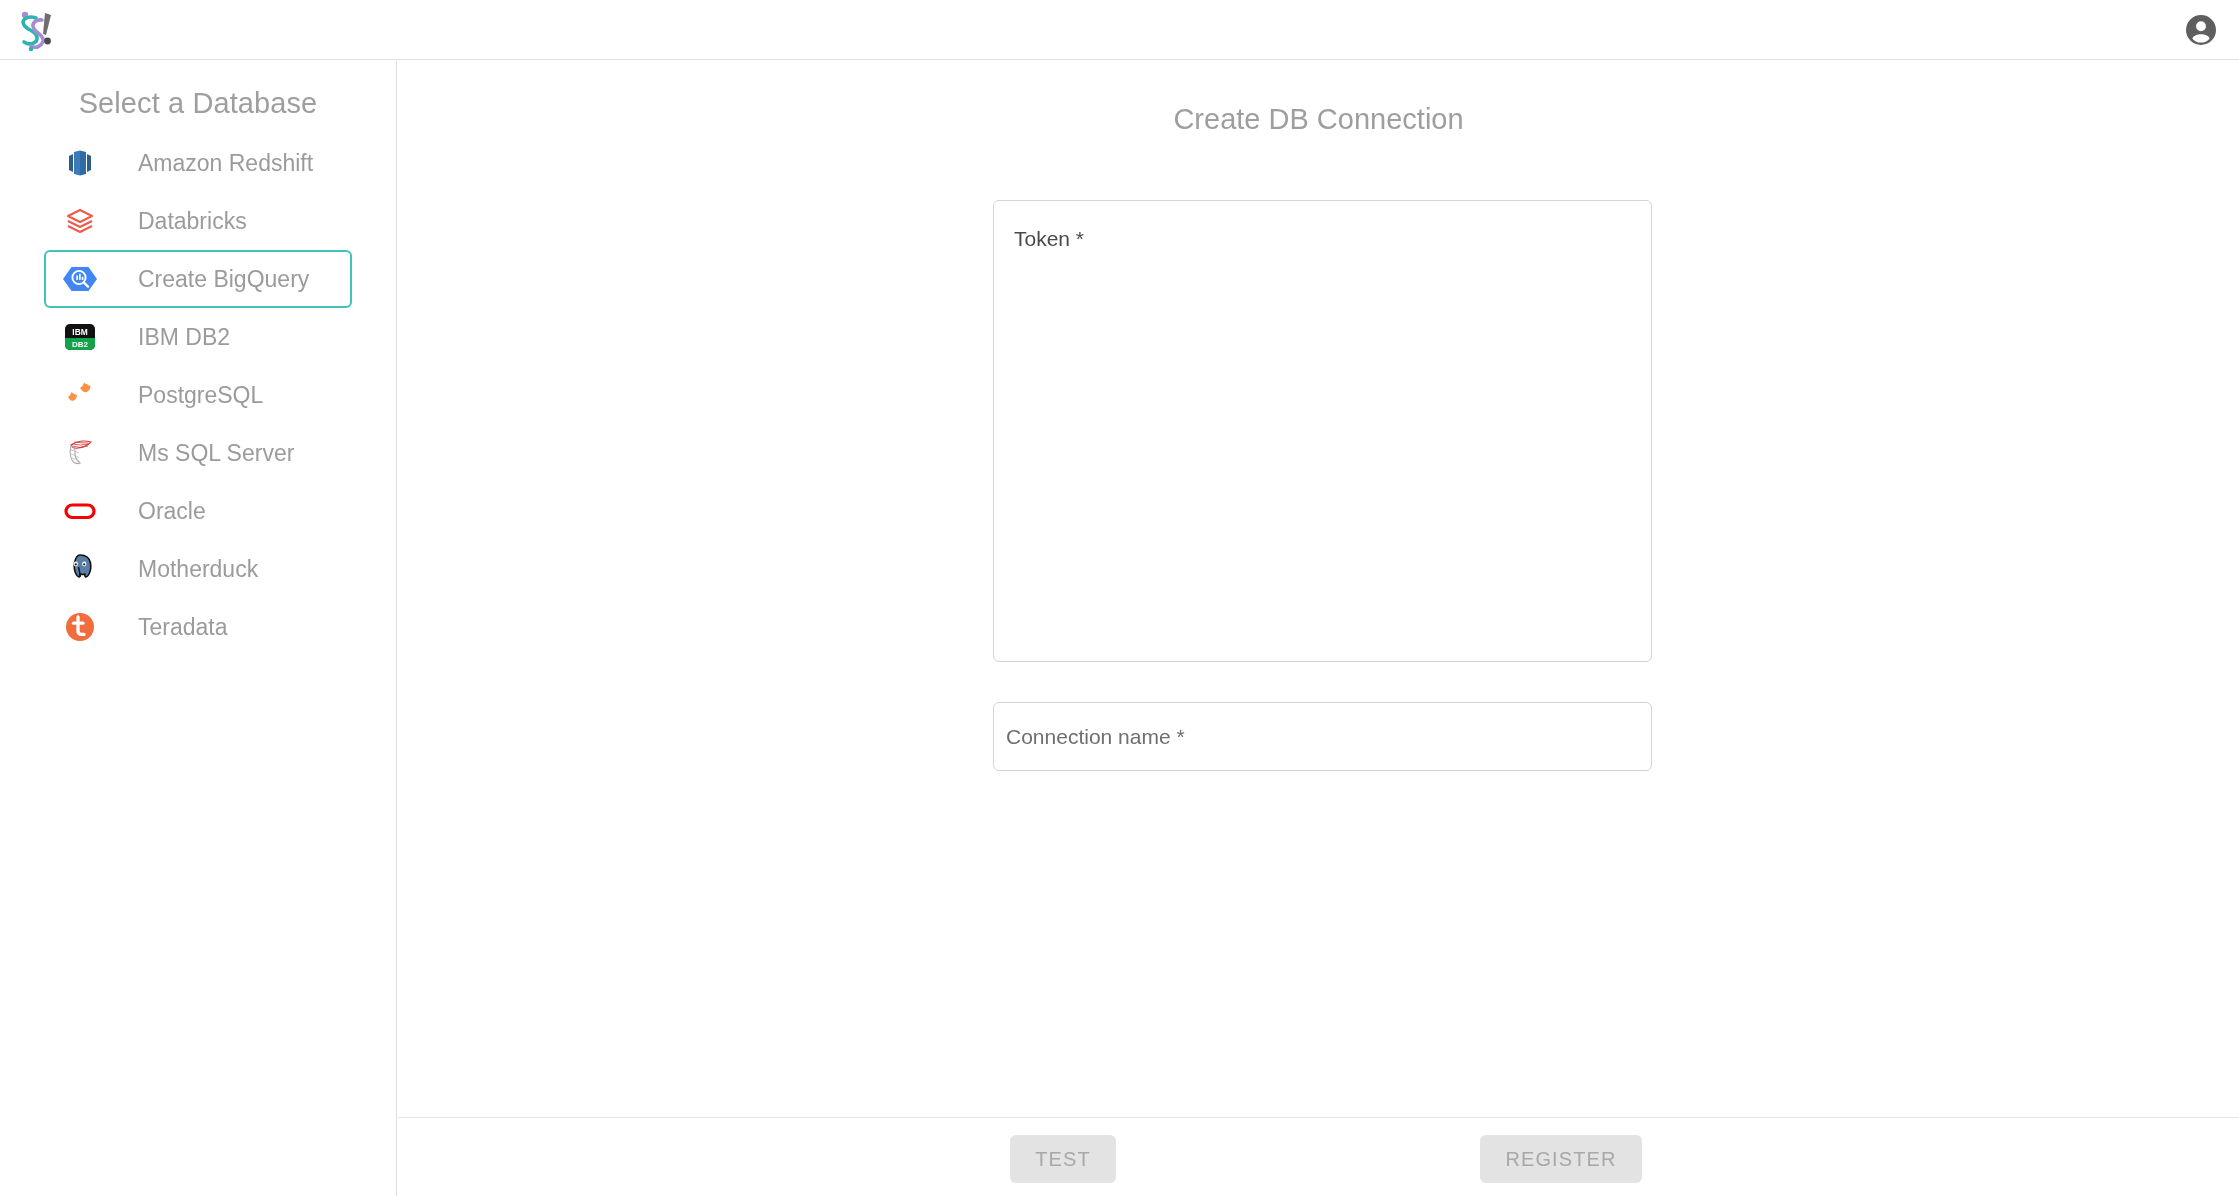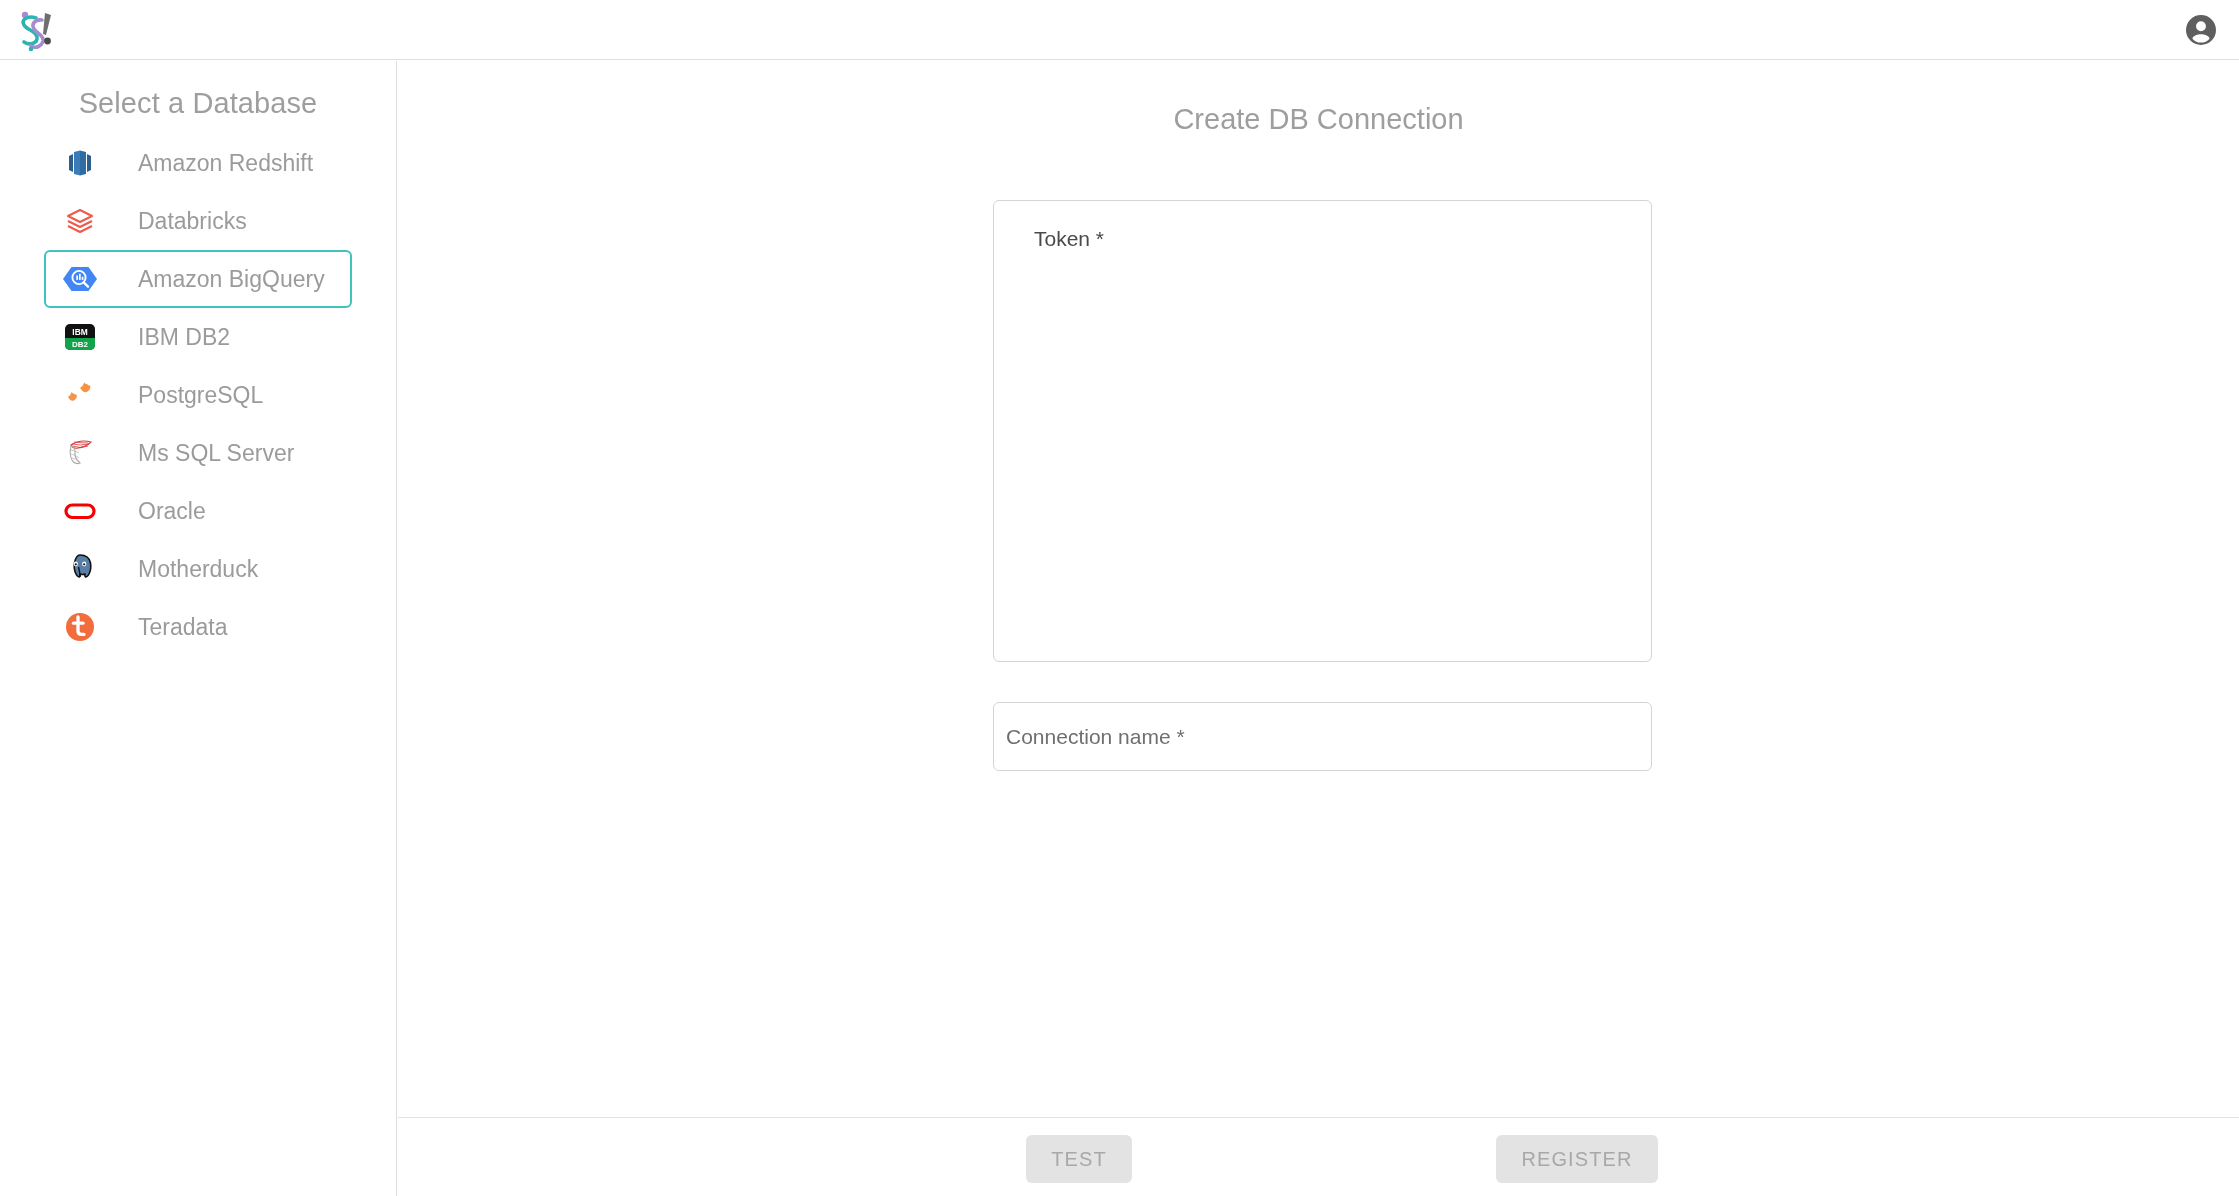--- a/index.html
+++ b/index.html
@@ -110,21 +110,21 @@
     left: 595px;
     top: 139px;
     width: 659px;
   }
   .field-token {
     width: 659px;
     height: 462px;
     border: 1px solid #d4d4d4;
     border-radius: 6px;
     background: #ffffff;
-    padding: 26px 40px;
+    padding: 26px 20px;
     font-size: 21px;
     color: #4a4a4a;
     font-family: "Liberation Sans", sans-serif;
     resize: none;
     outline: none;
   }
   .field-token::placeholder { color: #4a4a4a; opacity: 1; }
   .field-connname {
     margin-top: 36px;
     width: 659px;
@@ -155,21 +155,20 @@
     top: 17px;
     height: 48px;
     border: none;
     border-radius: 6px;
     background: #e3e3e3;
     color: #a8a8a8;
     font-size: 20px;
     letter-spacing: 1.1px;
     font-family: "Liberation Sans", sans-serif;
     cursor: default;
-    margin-left: 16px;
   }
   .btn-test { left: 612px; width: 106px; }
   .btn-register { left: 1082px; width: 162px; }
 </style>
 </head>
 <body>
 
 <div class="app-header">
   <div class="brand-logo">
     <svg width="50" height="50" viewBox="0 0 50 50">
@@ -221,21 +220,21 @@
       <span class="db-icon">
         <svg width="40" height="40" viewBox="0 0 40 40">
           <path d="M11.5 8 L28.5 8 L37 20 L28.5 32 L11.5 32 L3 20 Z" fill="#4285f4"></path>
           <circle cx="19" cy="18.5" r="6.6" fill="none" stroke="#ffffff" stroke-width="1.9"></circle>
           <rect x="16.3" y="16.5" width="1.7" height="4.4" fill="#ffffff"></rect>
           <rect x="19" y="14.8" width="1.7" height="6.1" fill="#ffffff"></rect>
           <rect x="21.7" y="17.8" width="1.7" height="3.1" fill="#ffffff"></rect>
           <line x1="23.8" y1="23.5" x2="28" y2="27.6" stroke="#ffffff" stroke-width="2.4" stroke-linecap="round"></line>
         </svg>
       </span>
-      <span class="db-label">Amazon BigQuery</span>
+      <span class="db-label">Create BigQuery</span>
     </li>
 
     <li class="db-item">
       <span class="db-icon">
         <svg width="40" height="40" viewBox="0 0 40 40">
           <rect x="5" y="7" width="30" height="26" rx="5" fill="#111111"></rect>
           <path d="M5 21 h30 v7 a5 5 0 01-5 5 H10 a5 5 0 01-5-5 Z" fill="#12a44a"></path>
           <text x="20" y="17.5" font-family="'Liberation Sans',sans-serif" font-size="8.4" font-weight="bold" fill="#ffffff" text-anchor="middle">IBM</text>
           <text x="20" y="30" font-family="'Liberation Sans',sans-serif" font-size="8" font-weight="bold" fill="#ffffff" text-anchor="middle">DB2</text>
         </svg>

